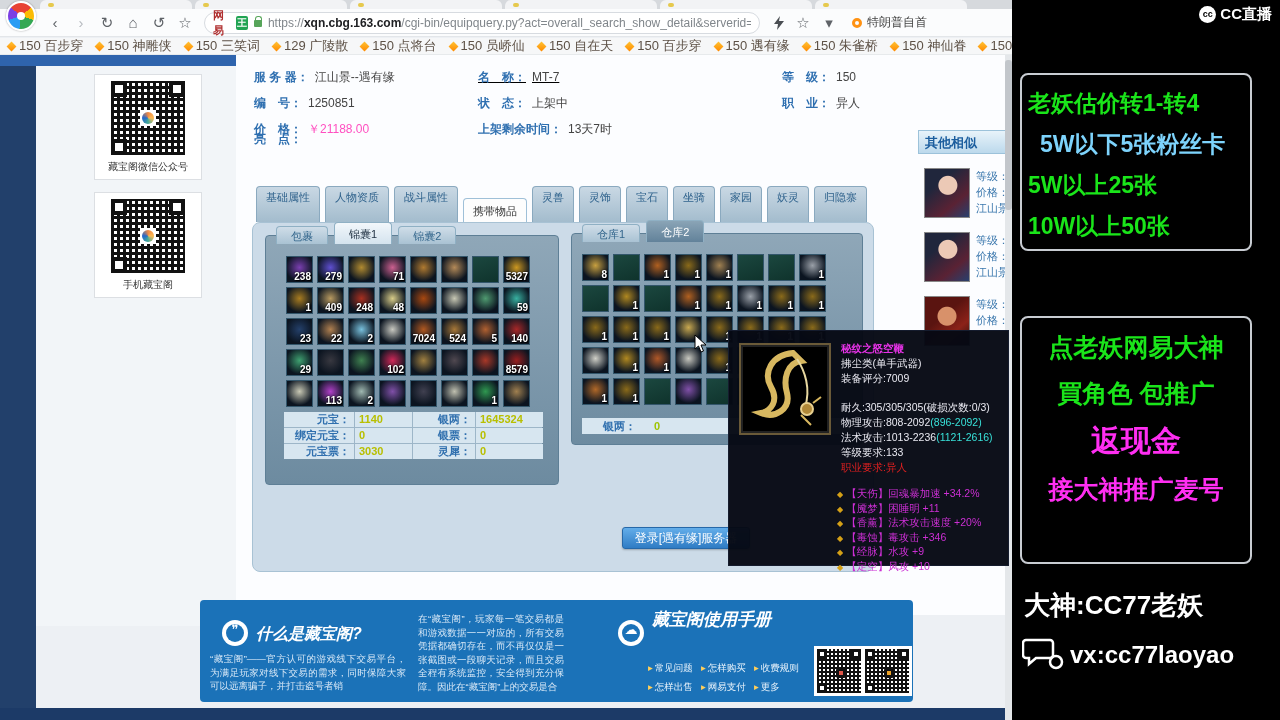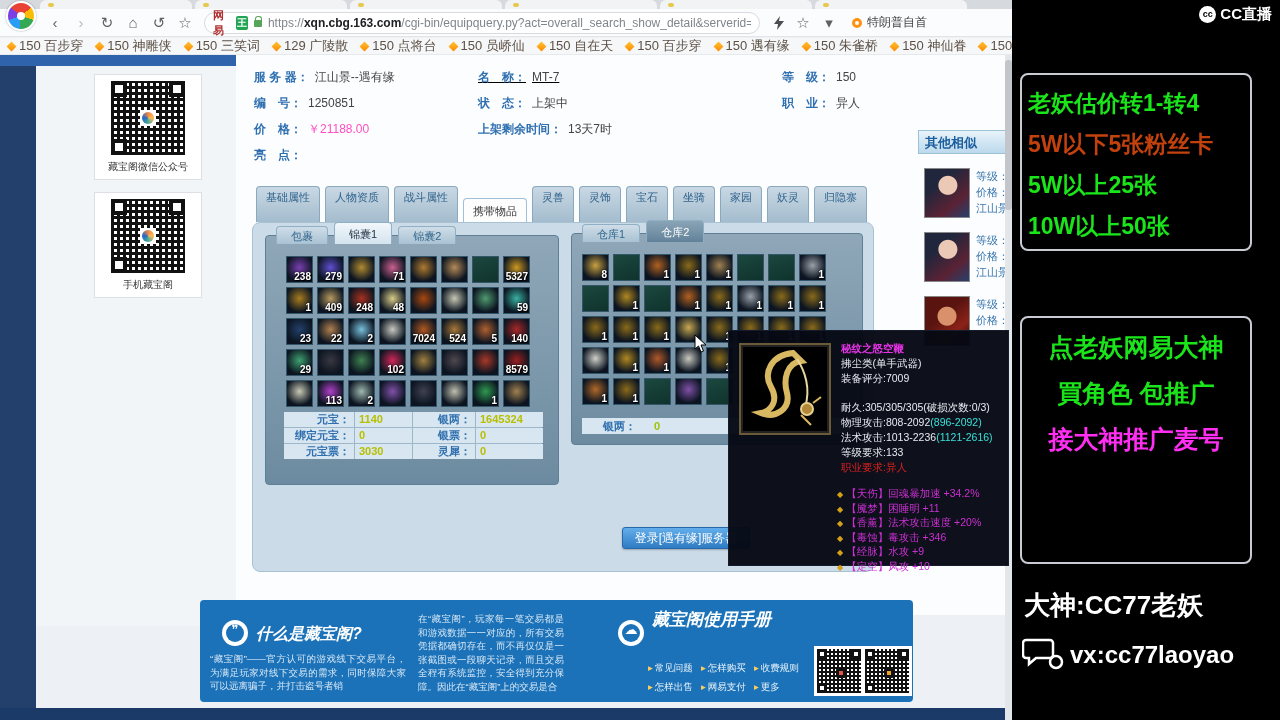--- a/index.html
+++ b/index.html
@@ -273,21 +273,21 @@
             </div>
           <div class="qrcap">手机藏宝阁</div>
         </div>
       </div>
 
       <div id="content">
         <div id="infoblock">
             <div class="inforow" style="left: 18px; top: 14px;"><span class="lb">服 务 器：</span><span class="vl">江山景--遇有缘</span></div>
             <div class="inforow" style="left: 18px; top: 40px;"><span class="lb">编　号：</span><span class="vl">1250851</span></div>
             <div class="inforow" style="left: 18px; top: 66px;"><span class="lb">价　格：</span><span class="price">￥21188.00</span></div>
-            <div class="inforow" style="left: 18px; top: 92px;"><span class="lb">亮　点：</span><span class="vl"></span></div>
+            <div class="inforow" style="left: 18px; top: 76px;"><span class="lb">亮　点：</span><span class="vl"></span></div>
             <div class="inforow" style="left: 242px; top: 14px; text-decoration: underline;"><span class="lb">名　称：</span><span class="vl">MT-7</span></div>
             <div class="inforow" style="left: 242px; top: 40px;"><span class="lb">状　态：</span><span class="vl">上架中</span></div>
             <div class="inforow" style="left: 242px; top: 66px;"><span class="lb">上架剩余时间：</span><span class="vl">13天7时</span></div>
             <div class="inforow" style="left: 546px; top: 14px;"><span class="lb">等　级：</span><span class="vl">150</span></div>
             <div class="inforow" style="left: 546px; top: 40px;"><span class="lb">职　业：</span><span class="vl">异人</span></div>
           </div>
         <div id="page-tabs">
             <div class="ptab">基础属性</div>
             <div class="ptab">人物资质</div>
             <div class="ptab">战斗属性</div>
@@ -620,27 +620,28 @@
     <path d="M1 1 L1 15 L4.5 12 L7 18 L9.5 17 L7 11 L12 11 Z" fill="#fff" stroke="#000" stroke-width="1"></path>
   </svg>
 
   <div id="overlay">
     <div id="cclogo">
       <span class="ico">cc</span>
       <span class="tx">CC直播</span>
     </div>
     <div id="estbox">
         <div style="color: rgb(26, 229, 26);">老妖估价转1-转4</div>
-        <div style="color: #c2410c;">5W以下5张粉丝卡</div>
+        <div style="color: #7dd3fc; margin-left: 12px;">5W以下5张粉丝卡</div>
         <div style="color: rgb(26, 229, 26);">5W以上25张</div>
         <div style="color: rgb(26, 229, 26);">10W以上50张</div>
       </div>
     <div id="promobox">
         <div style="color: rgb(26, 229, 26);">点老妖网易大神</div>
         <div style="color: rgb(26, 229, 26);">買角色 包推广</div>
+        <div class="big" style="color: rgb(255, 46, 242);">返现金</div>
         <div style="color: rgb(255, 46, 242);">接大神推广麦号</div>
       </div>
     <div id="dashen">大神:CC77老妖</div>
     <div id="vxrow">
       <svg width="42" height="38" viewBox="0 0 42 38">
         <path d="M4 4 h24 a3 3 0 0 1 3 3 v12 a3 3 0 0 1 -3 3 h-14 l-7 6 v-6 h-3 a3 3 0 0 1 -3 -3 v-12 a3 3 0 0 1 3 -3 Z" fill="none" stroke="#fff" stroke-width="2.5"></path>
         <circle cx="34" cy="26" r="6" fill="none" stroke="#fff" stroke-width="2.5"></circle>
       </svg>
       <span class="tx">vx:cc77laoyao</span>
     </div>

